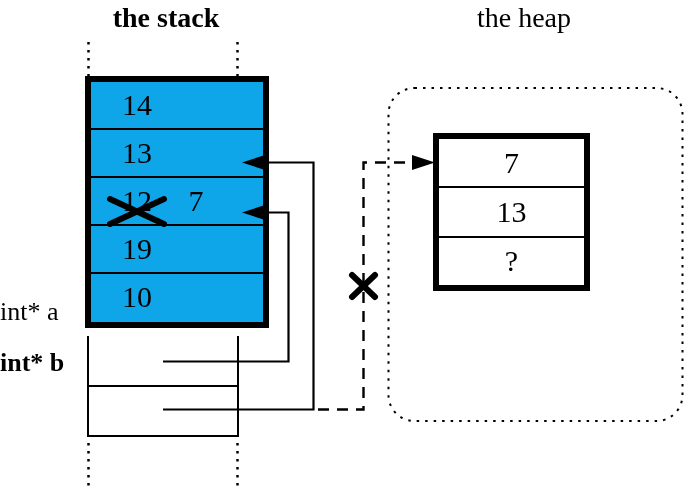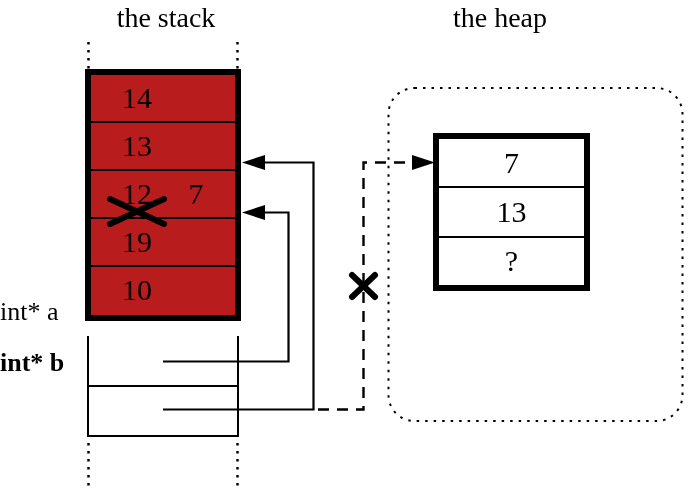--- a/index.html
+++ b/index.html
@@ -5,27 +5,27 @@
   html,body { margin:0; padding:0; background:#ffffff; }
   .canvas {
     position:relative; width:692px; height:489px; background:#ffffff;
     font-family:"Liberation Serif","DejaVu Serif",serif; color:#000;
     overflow:hidden;
   }
   .title {
     position:absolute; top:2px; width:160px; text-align:center;
     font-size:28px; line-height:32px; white-space:nowrap;
   }
-  .title-stack { left:86px; }
-  .title-heap  { left:420px; }
+  .title-stack { left:86px;font-weight:bold; }
+  .title-heap  { left:444px; }
 
   
   .stack-box {
-    position:absolute; left:85px; top:69px; width:156px; height:252px;
-    border:6px solid #000; box-sizing:border-box; background:#b91c1c;
+    position:absolute; left:85px; top:76px; width:184px; height:252px;
+    border:6px solid #000; box-sizing:border-box; background:#0ea5e9;
   }
   .stack-row {
     position:relative; height:48px; line-height:46px; font-size:30px;
     box-sizing:border-box;
   }
   .stack-row.divided { border-bottom:2px solid #000; }
   .cell-num { display:block; width:92px; text-align:center; }
   .new-val  { position:absolute; left:88px; top:0; width:34px; text-align:center; line-height:46px; }
 
   

